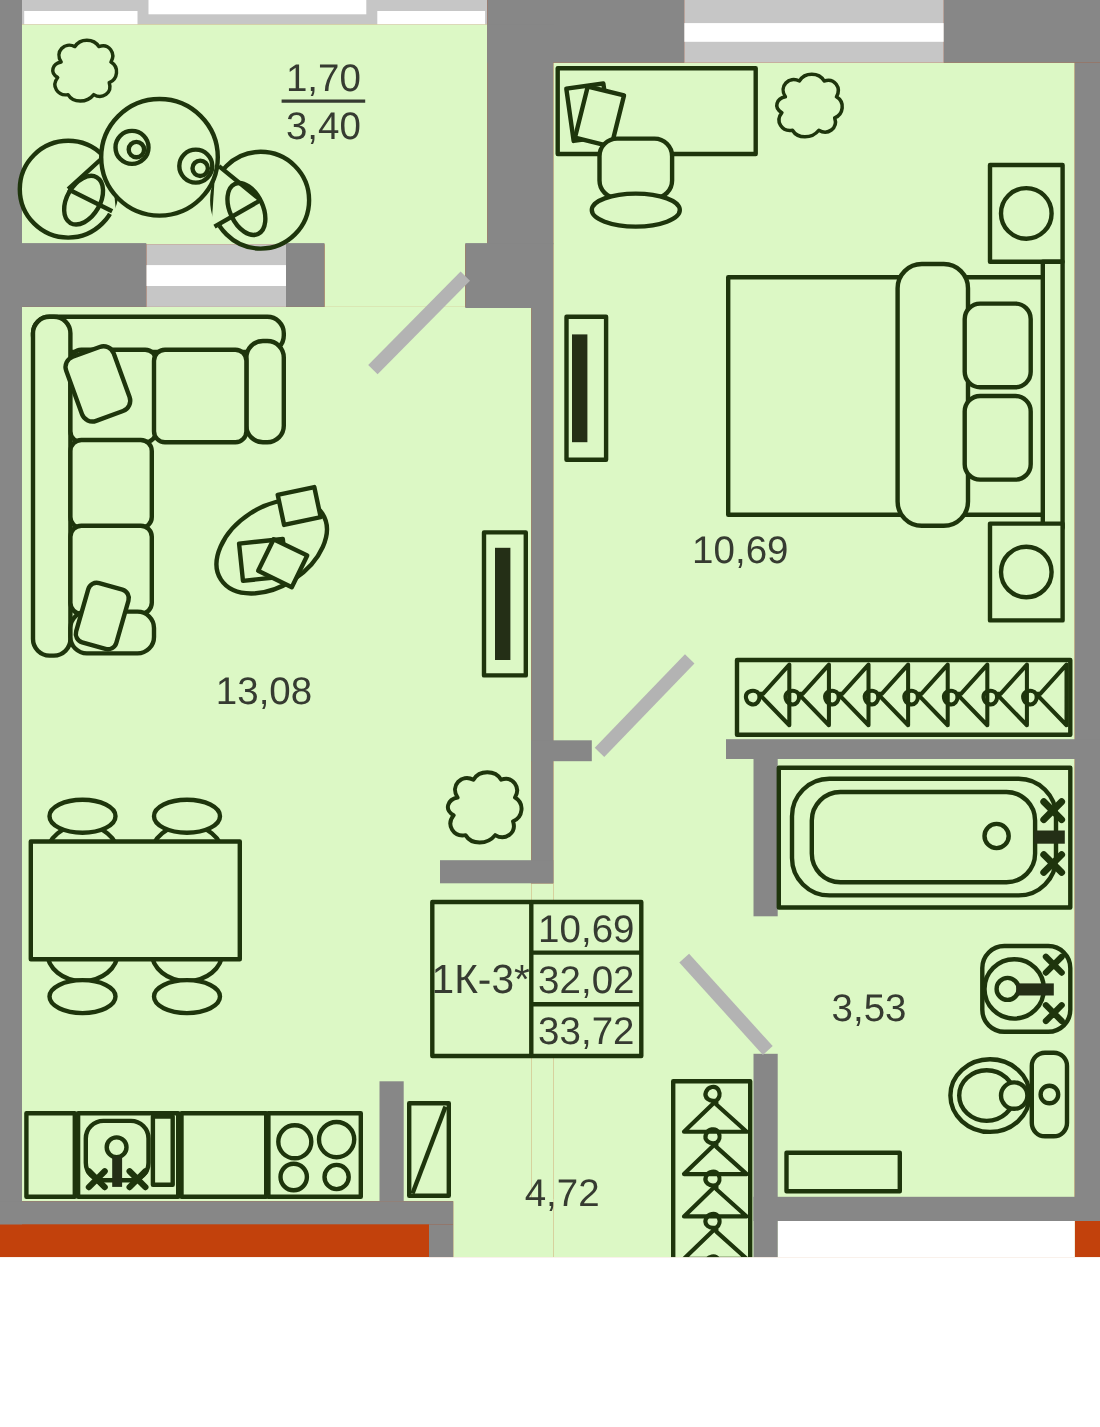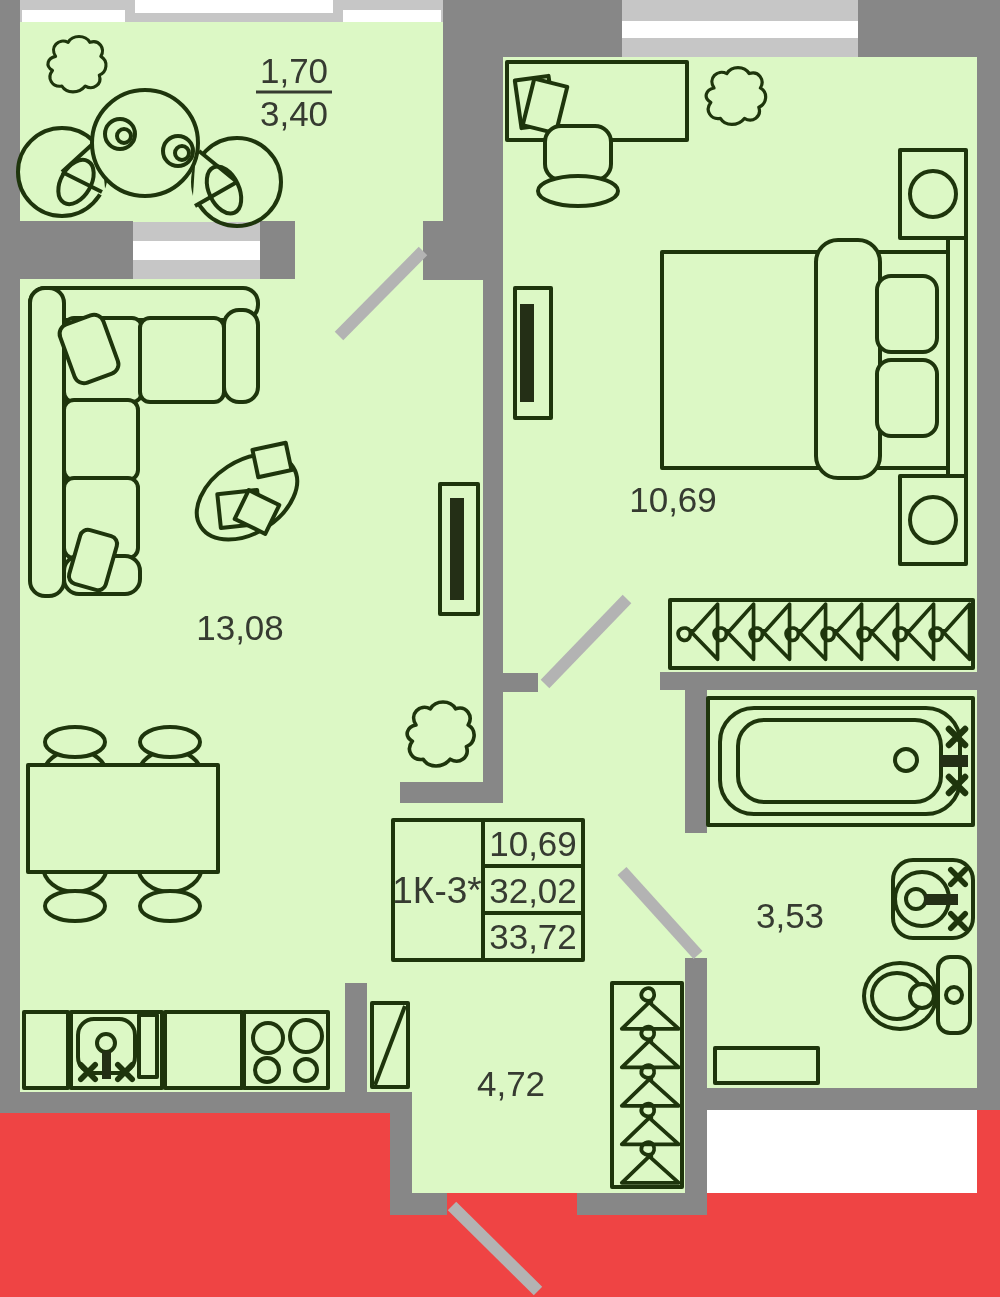--- a/index.html
+++ b/index.html
@@ -1,16 +1,16 @@
 <!DOCTYPE html>
 <html><head>
 <meta charset="utf-8">
 <style>
   html,body{margin:0;padding:0;background:#ffffff;}
-  .stage{position:relative;width:1000px;height:1297px;background:#ef4444;overflow:hidden;}
+  .stage{position:relative;width:1000px;height:1143px;background:#c2410c;overflow:hidden;}
   svg{display:block;}
   .wall{fill:#878787;stroke:none;}
   .win{fill:#c6c6c6;stroke:none;}
   .wwhite{fill:#ffffff;stroke:none;}
   .grn{fill:#dcf8c5;stroke:none;}
   .ln{fill:none;stroke:#1e350c;stroke-width:4;stroke-linejoin:round;}
   .fg{fill:#dcf8c5;stroke:#1e350c;stroke-width:4;stroke-linejoin:round;}
   .dark{fill:#242f16;stroke:none;}
   .swing{stroke:#b3b3b3;stroke-width:12;fill:none;}
   .lbl{font-family:"Liberation Sans",sans-serif;font-size:35px;fill:#363b31;text-anchor:middle;}

